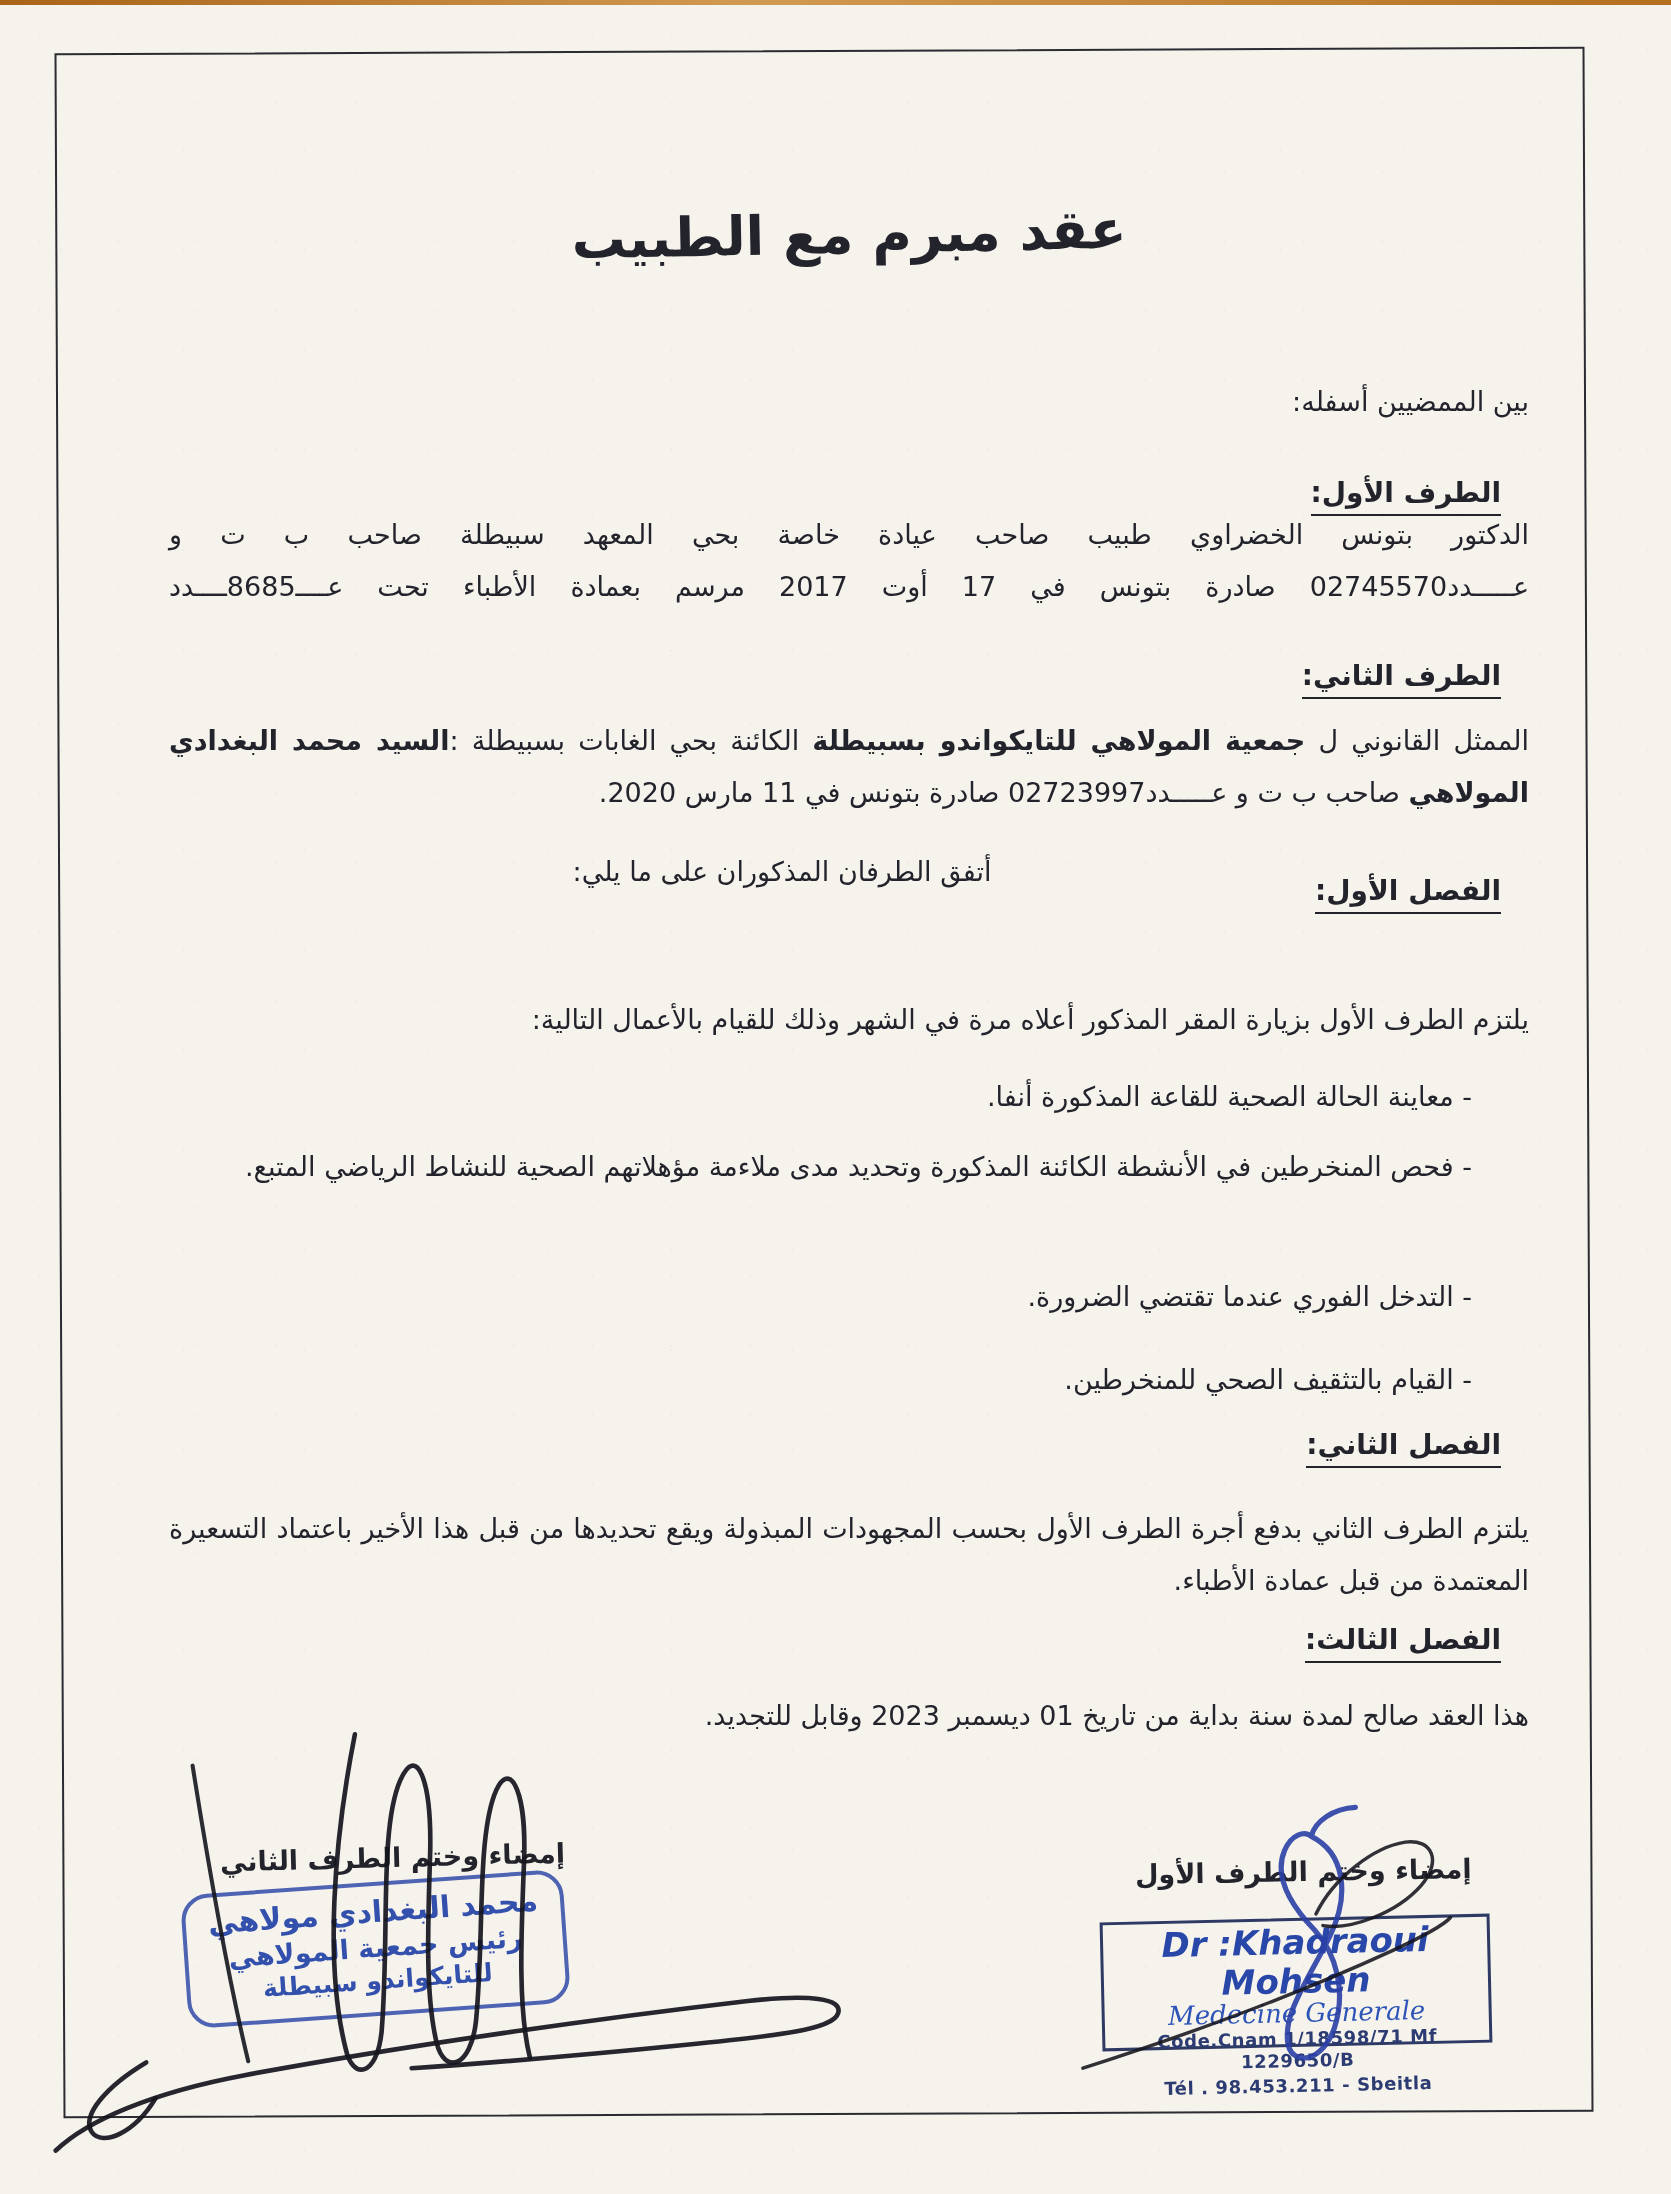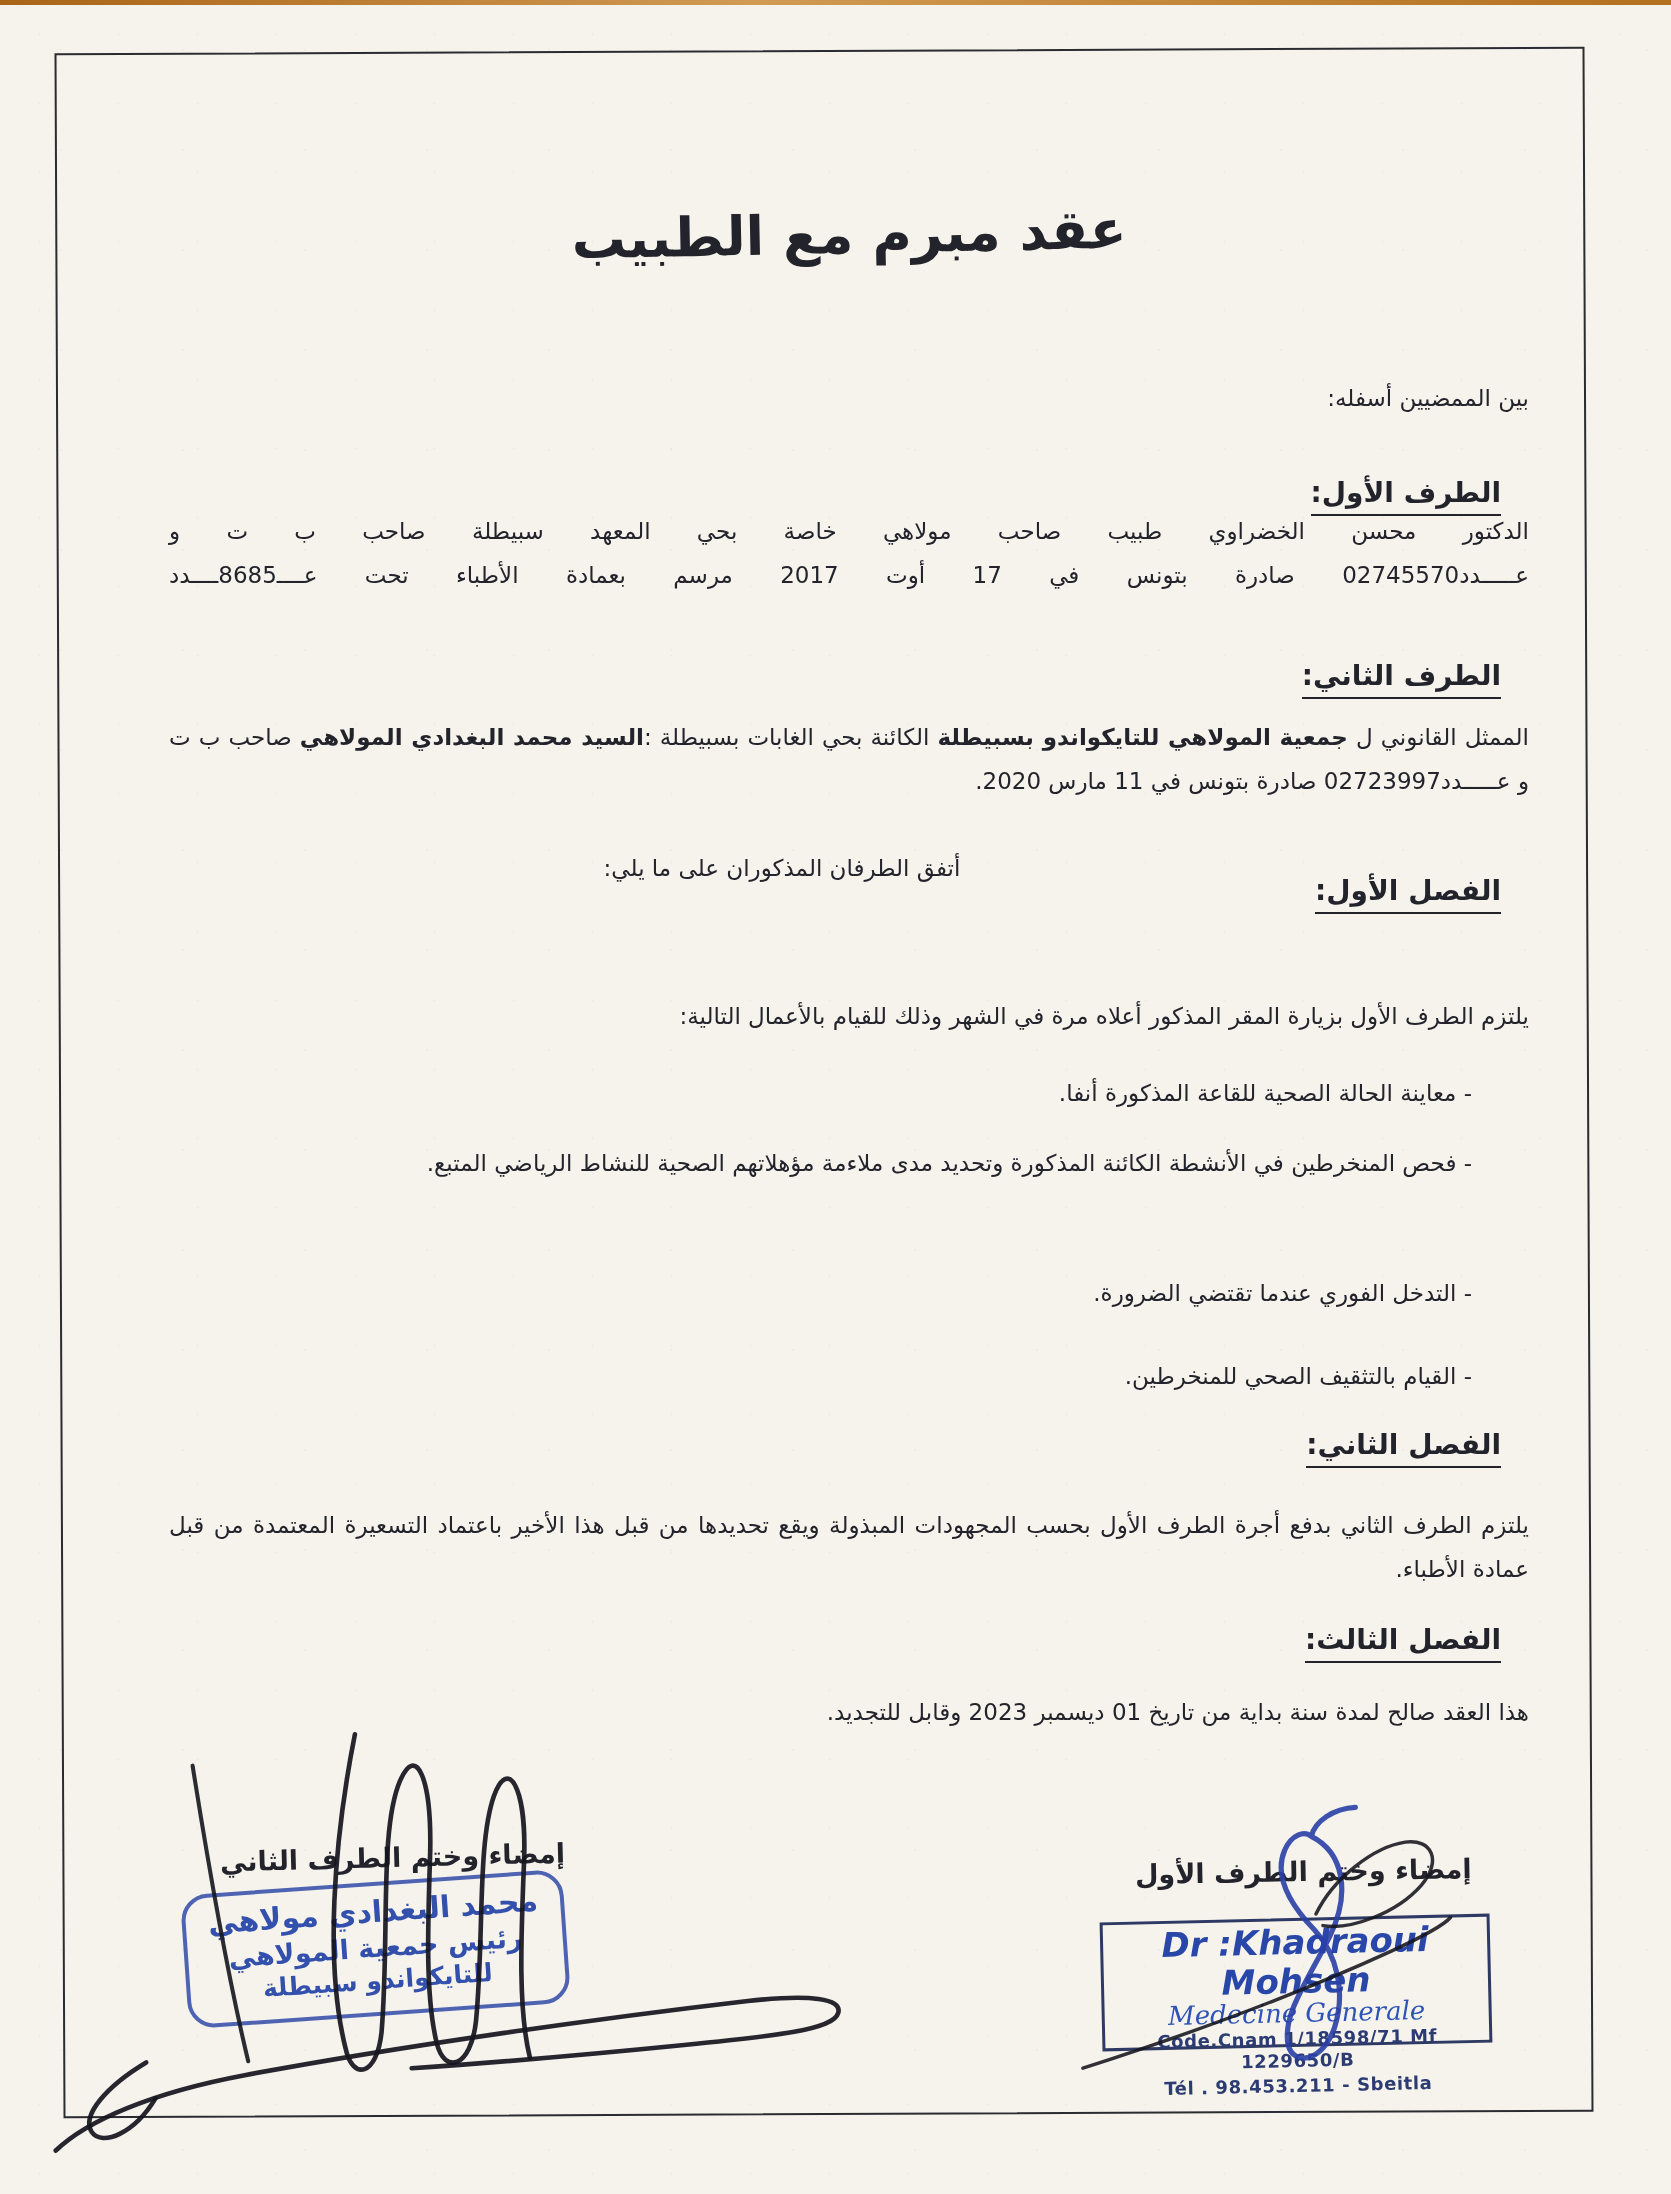--- a/index.html
+++ b/index.html
@@ -13,21 +13,21 @@
     font-family:"DejaVu Sans", sans-serif;
     color:#23232c;
   }
   .scan-top{position:absolute;top:0;left:0;right:0;height:5.2px;
     background:linear-gradient(90deg,#a96418,#d19a52 45%,#b3701f);}
   .frame{position:absolute;left:59px;top:50px;width:1526px;height:2061px;
     border:2.3px solid #2b2b32;transform:rotate(-0.25deg);}
   .content{position:absolute;left:169px;top:0;width:1360px;height:100%;direction:rtl;}
   .title{position:absolute;top:203px;left:0;right:0;text-align:center;
     font-size:54px;font-weight:bold;letter-spacing:-0.6px;transform:rotate(-1.1deg);}
-  .block{position:absolute;left:0;right:0;font-size:23px;line-height:1.92;}
+  .block{position:absolute;left:0;right:0;font-size:27px;line-height:1.92;}
   .natural{text-align:right;}
   .stretch{text-align:justify;text-align-last:justify;}
   .just{text-align:justify;}
   .hwrap{position:absolute;right:28px;}
   .heading{display:inline-block;font-weight:bold;font-size:28px;
     border-bottom:2.9px solid #23232c;padding-bottom:5.2px;}
   .bullet{text-indent:57px;text-align:right;}
   .b{font-weight:bold;}
   .siglabel{position:absolute;font-weight:bold;font-size:27px;white-space:nowrap;}
   .stamp2{position:absolute;left:184px;top:1882px;width:383px;height:134px;
@@ -60,21 +60,21 @@
 
     <div class="title">عقد مبرم مع الطبيب</div>
 
     <div class="block natural" style="top:376px;">بين الممضيين أسفله:</div>
 
     <div class="hwrap" style="top:448px;margin-top:28px;">
       <span class="heading">الطرف الأول:</span>
     </div>
 
     <div class="block" style="top:509px;">
-      <div class="stretch">الدكتور محسن الخضراوي طبيب صاحب مولاهي خاصة بحي المعهد سبيطلة صاحب ب ت و</div>
+      <div class="stretch">الدكتور بتونس الخضراوي طبيب صاحب عيادة خاصة بحي المعهد سبيطلة صاحب ب ت و</div>
       <div class="stretch">عـــــدد02745570 صادرة بتونس في 17 أوت 2017 مرسم بعمادة الأطباء تحت عــــ8685ــــدد</div>
     </div>
 
     <div class="hwrap" style="top:659px;">
       <span class="heading">الطرف الثاني:</span>
     </div>
 
     <div class="block just" style="top:715px;"><span>الممثل القانوني ل </span><span class="b">جمعية المولاهي للتايكواندو بسبيطلة</span><span> الكائنة بحي الغابات بسبيطلة :</span><span class="b">السيد محمد البغدادي المولاهي</span><span> صاحب ب ت و عـــــدد02723997 صادرة بتونس في 11 مارس 2020.</span></div>
 
     <div class="block natural" style="top:846px;padding-right:134px;text-align:center;">أتفق الطرفان المذكوران على ما يلي:</div>

